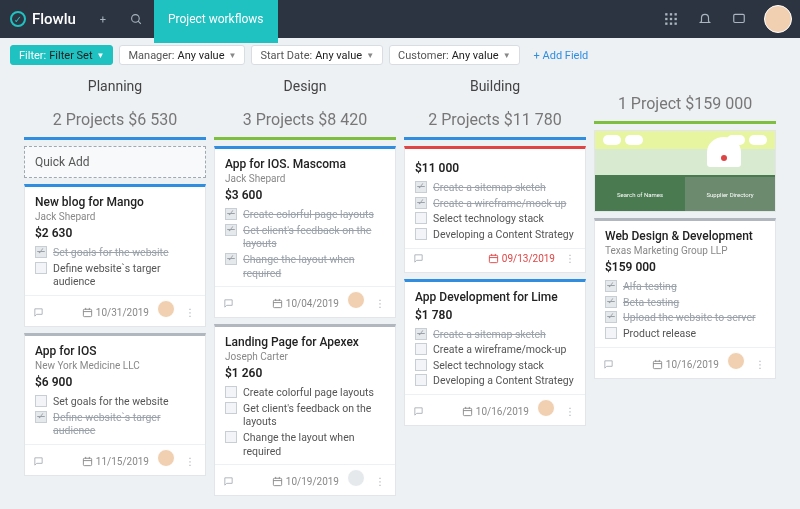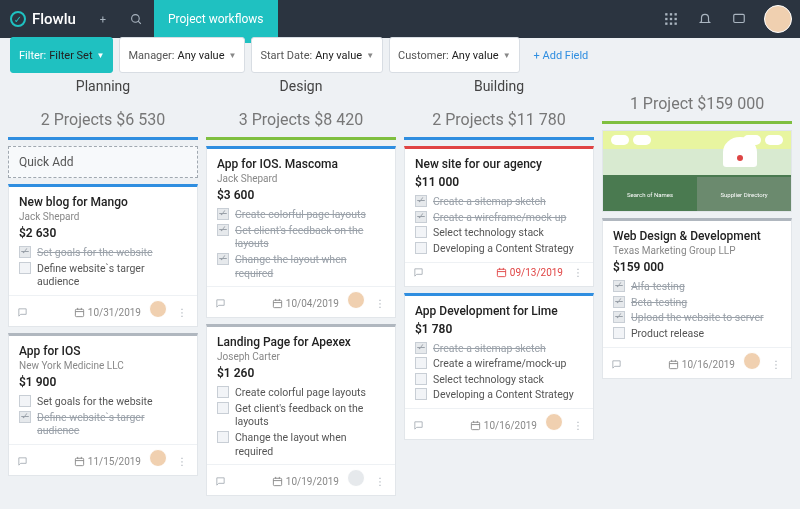--- a/index.html
+++ b/index.html
@@ -7,27 +7,27 @@
 .topbar{height:38px;background:#2b3440;display:flex;align-items:center;color:#fff}
 .logo{display:flex;align-items:center;padding:0 10px;font-size:15px;font-weight:500}
 .logo-check{width:16px;height:16px;border:2px solid #1fc1c1;border-radius:50%;display:inline-flex;align-items:center;justify-content:center;margin-right:6px;color:#1fc1c1;font-size:10px}
 .tb-btn{width:34px;height:38px;display:flex;align-items:center;justify-content:center;color:#aab5c0;cursor:pointer}
 .tab-active{height:48px;background:#1fc1c1;padding:0 14px;display:flex;align-items:center;font-size:12px}
 .tb-spacer{flex:1}
 .avatar{width:26px;height:26px;border-radius:50%;background:#f0d0b0;border:1px solid #fff;display:inline-block}
 .av-sm{width:18px;height:18px}
 .av-topbar{width:28px;height:28px;margin:0 8px}
 .filters{height:34px;background:#eef1f4;display:flex;align-items:center;gap:6px;padding:6px 10px}
-.filter-chip{height:36px;background:#fff;border:1px solid #d8dde3;border-radius:3px;padding:0 8px;display:flex;align-items:center;font-size:11px;color:#555;cursor:pointer}
+.filter-chip{height:20px;background:#fff;border:1px solid #d8dde3;border-radius:3px;padding:0 8px;display:flex;align-items:center;font-size:11px;color:#555;cursor:pointer}
 .filter-chip .bold{color:#222;font-weight:400;margin-left:3px}
 .filter-chip.active{background:#1fc1c1;color:#fff;border-color:#1fc1c1}
 .caret{margin-left:4px;font-size:8px;color:#888}
 .filter-chip.active .caret{color:#fff}
 .add-field{color:#2f8ee0;font-size:11px;padding:0 8px;cursor:pointer}
-.board{display:flex;padding:0 8px;gap:8px}
+.board{display:flex;padding:0 24px;gap:8px}
 .col{flex:1;min-width:0}
 .col-head{text-align:center;padding:6px 0 8px}
 .col-title{font-size:14px;color:#444;font-weight:400}
 .col-sub{font-size:16px;color:#777;margin-top:16px}
 .col-bar{height:3px;margin-bottom:6px}
 .c-blue{background:#2f8ee0}
 .c-green{background:#7fbf3f}
 .quick-add{border:1px dashed #a0a8b0;background:#f7f9fb;padding:8px 10px;font-size:12px;color:#555;margin-bottom:6px;cursor:pointer}
 .card{background:#fff;border:1px solid #e2e6ea;border-top:3px solid transparent;margin-bottom:6px;padding:8px 10px 4px;position:relative}
 .card .title{font-size:12px;color:#222;font-weight:500;margin-bottom:2px}
@@ -153,21 +153,21 @@
                 <line x1="16" y1="2" x2="16" y2="6"></line>
               </svg>
             </span>10/31/2019</span>
         <span class="avatar av-sm"></span>
         <span class="kebab">⋮</span>
       </div>
       </div>
       <div class="card" style="border-top-color:#b0b7bf">
       <div class="title">App for IOS</div>
       <div class="sub">New York Medicine LLC</div>
-      <div class="price">$1 900</div>
+      <div class="price">$6 900</div>
       <div class="task ">
           <span class="chk "></span>
           <span>Set goals for the website</span>
         </div>
         <div class="task done">
           <span class="chk done">✓</span>
           <span>Define website`s targer audience</span>
         </div>
       <div class="card-foot">
         <span class="cmt">
@@ -266,21 +266,20 @@
       </div>
       </div>
     </div>
     <div class="col">
       <div class="col-head">
     <div class="col-title">Building</div>
     <div class="col-sub">2 Projects   $11 780</div>
       </div>
     <div class="col-bar c-blue"></div>
       <div class="card" style="border-top-color:#e04444">
-      <div class="title">New site for our agency</div>
 
       <div class="price">$11 000</div>
       <div class="task done">
           <span class="chk done">✓</span>
           <span>Create a sitemap sketch</span>
         </div>
         <div class="task done">
           <span class="chk done">✓</span>
           <span>Create a wireframe/mock-up</span>
         </div>

